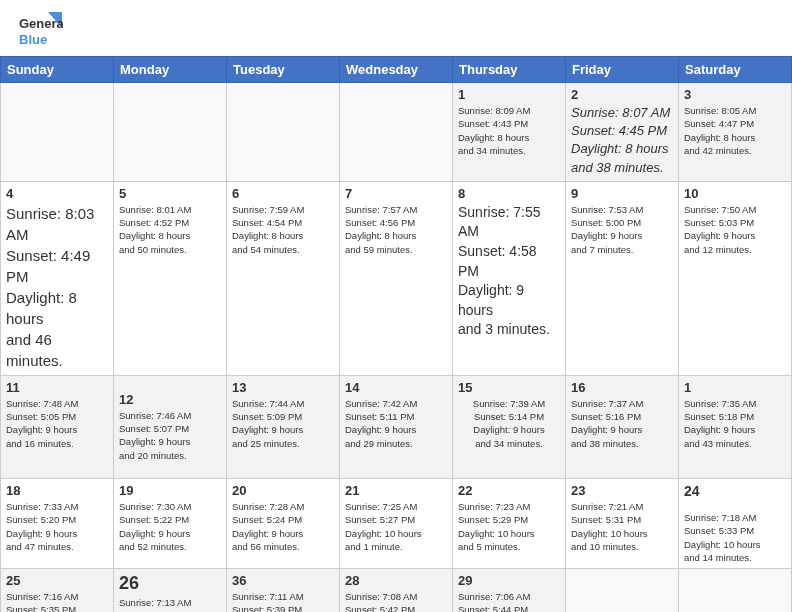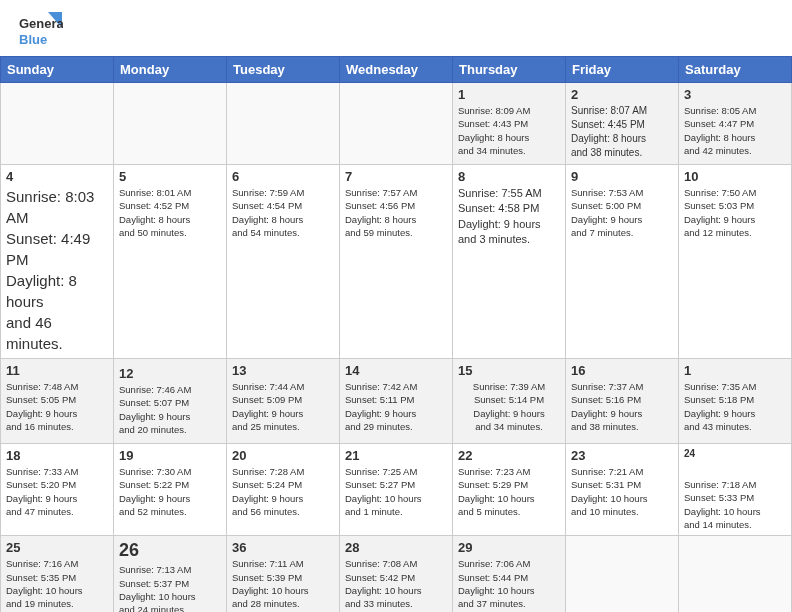--- a/index.html
+++ b/index.html
@@ -74,21 +74,21 @@
         <td class="empty-cell" style="height: 82px; vertical-align: top; padding: 4px 5px; font-size: 9.5px; border: 1px solid rgb(204, 204, 204); background: rgb(242, 242, 242);"></td>
         <td style="height: 82px; vertical-align: top; padding: 4px 5px; font-size: 9.5px; border: 1px solid rgb(204, 204, 204); background: rgb(242, 242, 242);">
           <span style="font-size: 13px; font-weight: bold; display: block; margin-bottom: 2px;">1</span>
           <div style="font-size: 9.5px; line-height: 1.4; color: rgb(51, 51, 51); white-space: pre-line;">Sunrise: 8:09 AM
 Sunset: 4:43 PM
 Daylight: 8 hours
 and 34 minutes.</div>
         </td>
         <td style="height: 82px; vertical-align: top; padding: 4px 5px; font-size: 9.5px; border: 1px solid rgb(204, 204, 204); background: rgb(242, 242, 242);">
           <span style="font-size: 13px; font-weight: bold; display: block; margin-bottom: 2px;">2</span>
-          <div style="font-size: 10px; line-height: 1.4; color: rgb(51, 51, 51); white-space: pre-line;">Sunrise: 8:07 AM
+          <div style="font-size: 13px; line-height: 1.4; color: rgb(51, 51, 51); white-space: pre-line; font-style: italic;">Sunrise: 8:07 AM
 Sunset: 4:45 PM
 Daylight: 8 hours
 and 38 minutes.</div>
         </td>
         <td style="height: 82px; vertical-align: top; padding: 4px 5px; font-size: 9.5px; border: 1px solid rgb(204, 204, 204); background: rgb(242, 242, 242);">
           <span style="font-size: 13px; font-weight: bold; display: block; margin-bottom: 2px;">3</span>
           <div style="font-size: 9.5px; line-height: 1.4; color: rgb(51, 51, 51); white-space: pre-line;">Sunrise: 8:05 AM
 Sunset: 4:47 PM
 Daylight: 8 hours
 and 42 minutes.</div>
@@ -118,21 +118,21 @@
         </td>
         <td style="height: 82px; vertical-align: top; padding: 4px 5px; font-size: 9.5px; border: 1px solid rgb(204, 204, 204); background: rgb(255, 255, 255);">
           <span style="font-size: 13px; font-weight: bold; display: block; margin-bottom: 2px;">7</span>
           <div style="font-size: 9.5px; line-height: 1.4; color: rgb(51, 51, 51); white-space: pre-line;">Sunrise: 7:57 AM
 Sunset: 4:56 PM
 Daylight: 8 hours
 and 59 minutes.</div>
         </td>
         <td style="height: 82px; vertical-align: top; padding: 4px 5px; font-size: 9.5px; border: 1px solid rgb(204, 204, 204); background: rgb(255, 255, 255);">
           <span style="font-size: 13px; font-weight: bold; display: block; margin-bottom: 2px;">8</span>
-          <div style="font-size: 11px; line-height: 1.4; color: rgb(51, 51, 51); white-space: pre-line;">Sunrise: 7:55 AM
+          <div style="font-size: 14px; line-height: 1.4; color: rgb(51, 51, 51); white-space: pre-line;">Sunrise: 7:55 AM
 Sunset: 4:58 PM
 Daylight: 9 hours
 and 3 minutes.</div>
         </td>
         <td style="height: 82px; vertical-align: top; padding: 4px 5px; font-size: 9.5px; border: 1px solid rgb(204, 204, 204); background: rgb(255, 255, 255);">
           <span style="font-size: 13px; font-weight: bold; display: block; margin-bottom: 2px;">9</span>
           <div style="font-size: 9.5px; line-height: 1.4; color: rgb(51, 51, 51); white-space: pre-line;">Sunrise: 7:53 AM
 Sunset: 5:00 PM
 Daylight: 9 hours
 and 7 minutes.</div>
@@ -146,21 +146,21 @@
         </td>
       </tr>
       <tr>
         <td style="height: 82px; vertical-align: top; padding: 4px 5px; font-size: 9.5px; border: 1px solid rgb(204, 204, 204); background: rgb(242, 242, 242);">
           <span style="font-size: 13px; font-weight: bold; display: block; margin-bottom: 2px;">11</span>
           <div style="font-size: 9.5px; line-height: 1.4; color: rgb(51, 51, 51); white-space: pre-line;">Sunrise: 7:48 AM
 Sunset: 5:05 PM
 Daylight: 9 hours
 and 16 minutes.</div>
         </td>
-        <td style="height: 82px; vertical-align: top; padding: 7px 5px; font-size: 9.5px; border: 1px solid rgb(204, 204, 204); background: rgb(242, 242, 242);">
+        <td style="height: 82px; vertical-align: top; padding: 16px 5px; font-size: 9.5px; border: 1px solid rgb(204, 204, 204); background: rgb(242, 242, 242);">
           <span style="font-size: 13px; font-weight: bold; display: block; margin-bottom: 2px;">12</span>
           <div style="font-size: 9.5px; line-height: 1.4; color: rgb(51, 51, 51); white-space: pre-line;">Sunrise: 7:46 AM
 Sunset: 5:07 PM
 Daylight: 9 hours
 and 20 minutes.</div>
         </td>
         <td style="height: 82px; vertical-align: top; padding: 4px 5px; font-size: 9.5px; border: 1px solid rgb(204, 204, 204); background: rgb(242, 242, 242);">
           <span style="font-size: 13px; font-weight: bold; display: block; margin-bottom: 2px;">13</span>
           <div style="font-size: 9.5px; line-height: 1.4; color: rgb(51, 51, 51); white-space: pre-line;">Sunrise: 7:44 AM
 Sunset: 5:09 PM
@@ -233,21 +233,21 @@
 and 5 minutes.</div>
         </td>
         <td style="height: 82px; vertical-align: top; padding: 4px 5px; font-size: 9.5px; border: 1px solid rgb(204, 204, 204); background: rgb(255, 255, 255);">
           <span style="font-size: 13px; font-weight: bold; display: block; margin-bottom: 2px;">23</span>
           <div style="font-size: 9.5px; line-height: 1.4; color: rgb(51, 51, 51); white-space: pre-line;">Sunrise: 7:21 AM
 Sunset: 5:31 PM
 Daylight: 10 hours
 and 10 minutes.</div>
         </td>
         <td style="height: 82px; vertical-align: top; padding: 4px 5px; font-size: 9.5px; border: 1px solid rgb(204, 204, 204); background: rgb(255, 255, 255);">
-          <span style="font-size: 10px; font-weight: bold; display: block; margin-bottom: 19px;">24</span>
+          <span style="font-size: 14px; font-weight: bold; display: block; margin-bottom: 12px;">24</span>
           <div style="font-size: 9.5px; line-height: 1.4; color: rgb(51, 51, 51); white-space: pre-line;">Sunrise: 7:18 AM
 Sunset: 5:33 PM
 Daylight: 10 hours
 and 14 minutes.</div>
         </td>
       </tr>
       <tr>
         <td style="height: 82px; vertical-align: top; padding: 4px 5px; font-size: 9.5px; border: 1px solid rgb(204, 204, 204); background: rgb(242, 242, 242);">
           <span style="font-size: 13px; font-weight: bold; display: block; margin-bottom: 2px;">25</span>
           <div style="font-size: 9.5px; line-height: 1.4; color: rgb(51, 51, 51); white-space: pre-line;">Sunrise: 7:16 AM

